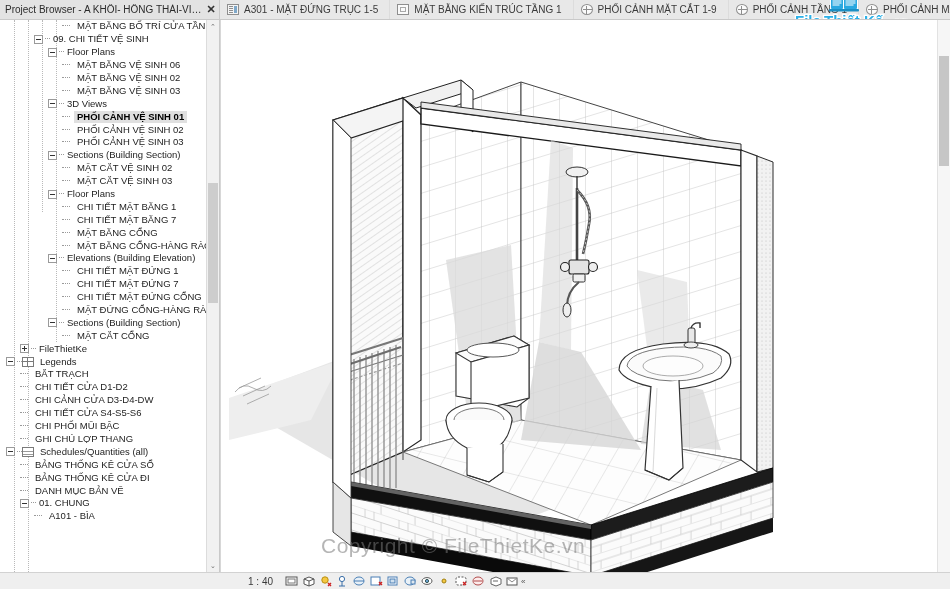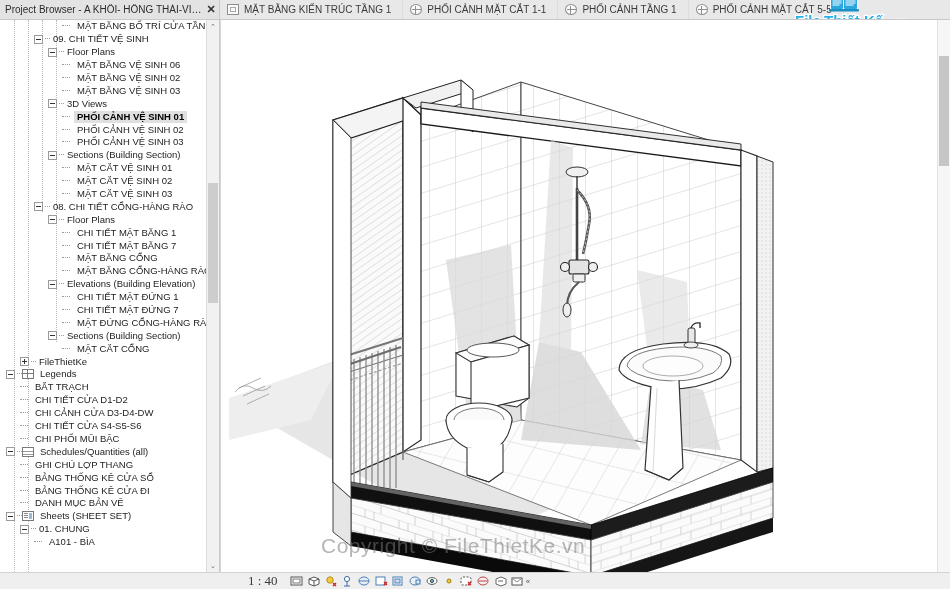--- a/index.html
+++ b/index.html
@@ -266,48 +266,51 @@
 
   
   .statusbar {
     height: 17px; flex:0 0 17px;
     background: #efefef;
     border-top: 1px solid #d2d2d2;
     display:flex; align-items:center;
   }
   .status-left { width: 220px; flex:0 0 220px; }
   .status-scale {
-    font-size: 13px; color:#3a3a3a;
+    font-size: 10px; color:#3a3a3a;
     padding: 0 8px 0 28px;
     white-space:nowrap;
-    font-family:Liberation Serif, serif;
   }
   .vcbar { display:flex; align-items:center; gap:4px; padding-left:4px; }
   .vcicon { width:13px; height:12px; position:relative; cursor:pointer; }
   .vc-more { font-size:8px; color:#555; padding-left:2px; cursor:pointer; }
 </style>
 </head>
 <body>
 
 <div id="app">
 
   <div class="topbar">
     <div class="pb-title">
       <span class="pb-title-text">Project Browser - A KHỐI- HỒNG THÁI-VIỆT YÊN- PA C...</span>
       <span class="pb-close">✕</span>
     </div>
     <div class="tabstrip" id="tabstrip">
 
+      <div class="vtab">
+          <span class="tabicon ic-sheet"></span>
+          <span>A301 - MẶT ĐỨNG TRỤC 1-5</span>
+        </div>
         <div class="vtab">
           <span class="tabicon ic-plan"></span>
           <span>MẶT BẰNG KIẾN TRÚC TẦNG 1</span>
         </div>
         <div class="vtab">
           <span class="tabicon ic-3d"></span>
-          <span>PHỐI CẢNH MẶT CẮT 1-1</span>
+          <span>PHỐI CẢNH MẶT CẮT 1-9</span>
         </div>
         <div class="vtab">
           <span class="tabicon ic-3d"></span>
           <span>PHỐI CẢNH TẦNG 1</span>
         </div>
         <div class="vtab">
           <span class="tabicon ic-3d"></span>
           <span>PHỐI CẢNH MẶT CẮT 5-5</span>
         </div>
         <svg class="logo" viewBox="0 0 300 68">
@@ -396,39 +399,28 @@
           </div>
           <div class="trow">
             <span class="ind" style="width: 48px;"></span>
             <span class="exp"></span>
             <span class="conn"></span>
             <span class="lbl">Sections (Building Section)</span>
           </div>
           <div class="trow">
             <span class="ind" style="width: 62px;"></span>
             <span class="dash"></span>
-            <span class="lbl">MẶT CẮT VỆ SINH 01</span>
-          </div>
-          <div class="trow">
-            <span class="ind" style="width: 62px;"></span>
-            <span class="dash"></span>
             <span class="lbl">MẶT CẮT VỆ SINH 02</span>
           </div>
           <div class="trow">
             <span class="ind" style="width: 62px;"></span>
             <span class="dash"></span>
             <span class="lbl">MẶT CẮT VỆ SINH 03</span>
           </div>
           <div class="trow">
-            <span class="ind" style="width: 34px;"></span>
-            <span class="exp"></span>
-            <span class="conn"></span>
-            <span class="lbl">08. CHI TIẾT CỔNG-HÀNG RÀO</span>
-          </div>
-          <div class="trow">
             <span class="ind" style="width: 48px;"></span>
             <span class="exp"></span>
             <span class="conn"></span>
             <span class="lbl">Floor Plans</span>
           </div>
           <div class="trow">
             <span class="ind" style="width: 62px;"></span>
             <span class="dash"></span>
             <span class="lbl">CHI TIẾT MẶT BẰNG 1</span>
           </div>
@@ -455,20 +447,25 @@
           </div>
           <div class="trow">
             <span class="ind" style="width: 62px;"></span>
             <span class="dash"></span>
             <span class="lbl">CHI TIẾT MẶT ĐỨNG 1</span>
           </div>
           <div class="trow">
             <span class="ind" style="width: 62px;"></span>
             <span class="dash"></span>
             <span class="lbl">CHI TIẾT MẶT ĐỨNG 7</span>
+          </div>
+          <div class="trow">
+            <span class="ind" style="width: 62px;"></span>
+            <span class="dash"></span>
+            <span class="lbl">CHI TIẾT MẶT ĐỨNG CỔNG</span>
           </div>
           <div class="trow">
             <span class="ind" style="width: 62px;"></span>
             <span class="dash"></span>
             <span class="lbl">MẶT ĐỨNG CỔNG-HÀNG RÀO</span>
           </div>
           <div class="trow">
             <span class="ind" style="width: 48px;"></span>
             <span class="exp"></span>
             <span class="conn"></span>
@@ -511,52 +508,45 @@
             <span class="ind" style="width: 20px;"></span>
             <span class="dash"></span>
             <span class="lbl">CHI TIẾT CỬA S4-S5-S6</span>
           </div>
           <div class="trow">
             <span class="ind" style="width: 20px;"></span>
             <span class="dash"></span>
             <span class="lbl">CHI PHỐI MŨI BẬC</span>
           </div>
           <div class="trow">
+            <span class="ind" style="width: 20px;"></span>
+            <span class="dash"></span>
+            <span class="lbl">GHI CHÚ LỢP THANG</span>
+          </div>
+          <div class="trow">
             <span class="ind" style="width: 6px;"></span>
             <span class="exp"></span>
             <span class="conn"></span>
             <span class="cicon ci-sched"></span>
             <span class="lbl">Schedules/Quantities (all)</span>
           </div>
           <div class="trow">
             <span class="ind" style="width: 20px;"></span>
             <span class="dash"></span>
-            <span class="lbl">GHI CHÚ LỢP THANG</span>
-          </div>
-          <div class="trow">
-            <span class="ind" style="width: 20px;"></span>
-            <span class="dash"></span>
             <span class="lbl">BẢNG THỐNG KÊ CỬA SỔ</span>
           </div>
           <div class="trow">
             <span class="ind" style="width: 20px;"></span>
             <span class="dash"></span>
             <span class="lbl">BẢNG THỐNG KÊ CỬA ĐI</span>
           </div>
           <div class="trow">
             <span class="ind" style="width: 20px;"></span>
             <span class="dash"></span>
             <span class="lbl">DANH MỤC BẢN VẼ</span>
-          </div>
-          <div class="trow">
-            <span class="ind" style="width: 6px;"></span>
-            <span class="exp"></span>
-            <span class="conn"></span>
-            <span class="cicon ci-sheets"></span>
-            <span class="lbl">Sheets (SHEET SET)</span>
           </div>
           <div class="trow">
             <span class="ind" style="width: 20px;"></span>
             <span class="exp"></span>
             <span class="conn"></span>
             <span class="lbl">01. CHUNG</span>
           </div>
           <div class="trow">
             <span class="ind" style="width: 34px;"></span>
             <span class="dash"></span>

